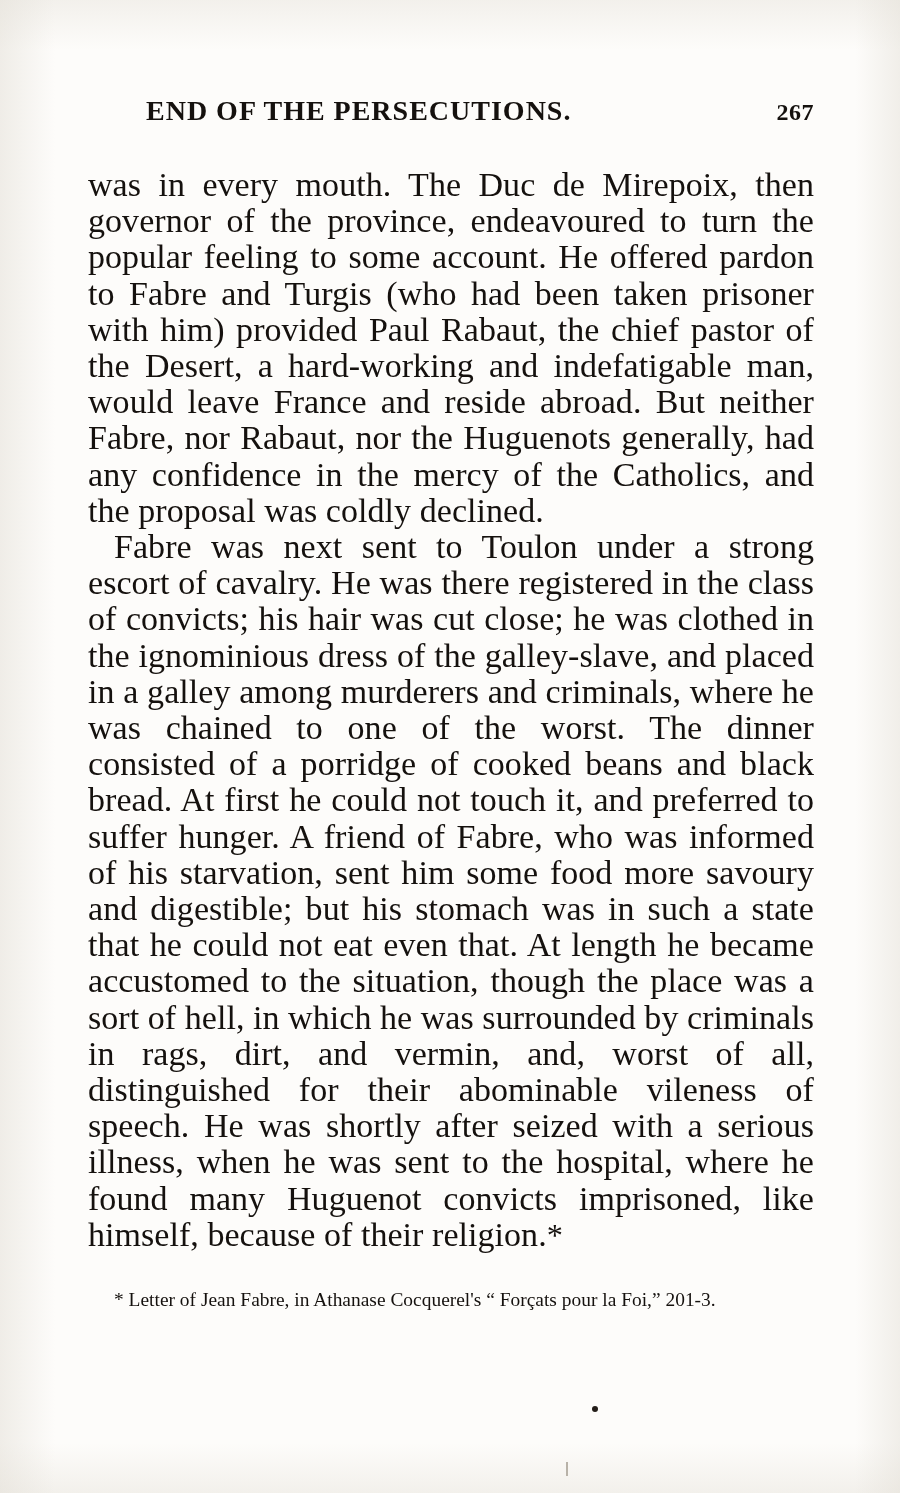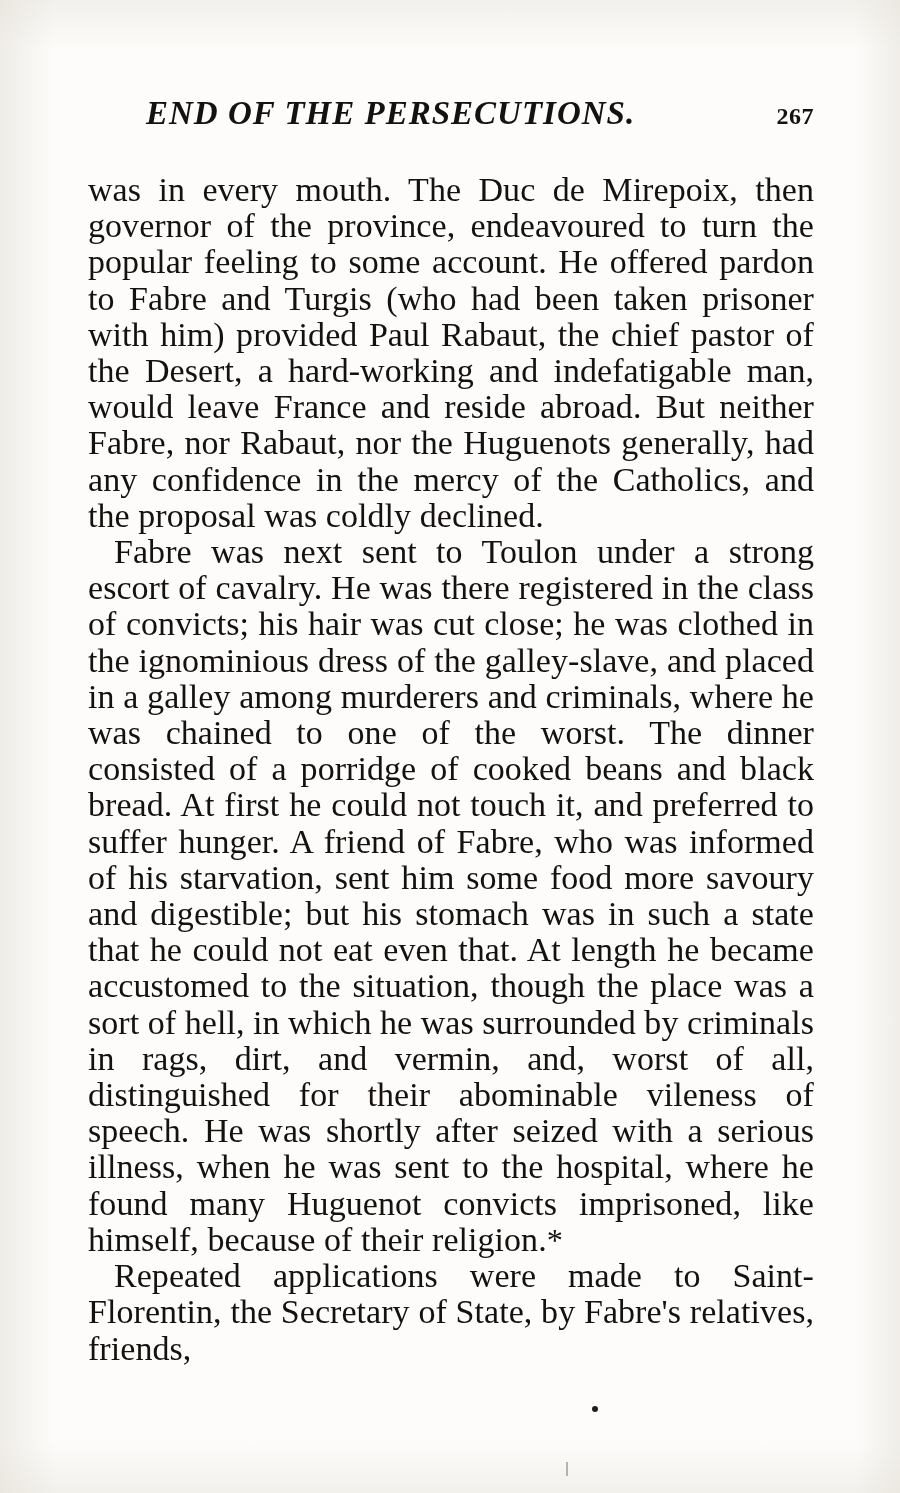--- a/index.html
+++ b/index.html
@@ -41,23 +41,22 @@
     width: 726px;
   }
   .header {
     display: flex;
     align-items: baseline;
     justify-content: space-between;
     margin-bottom: 40px;
     padding-left: 58px;
   }
   .running-head {
-    font-style: italic;
     font-weight: bold;
-    font-size: 33px;
+    font-size: 28px;
     letter-spacing: 1.0px;
     white-space: nowrap;
     text-align: center;
   }
   .folio {
     font-size: 24px;
     font-weight: bold;
     letter-spacing: 0.5px;
   }
   .body-text {
@@ -114,21 +113,23 @@
   <div class="content">
 
     <div class="header">
       <div class="running-head">END OF THE PERSECUTIONS.</div>
       <div class="folio">267</div>
     </div>
 
     <div class="body-text">
       <p>was in every mouth.   The Duc de Mirepoix, then governor of the province, endeavoured to turn the popular feeling to some account.   He offered pardon to Fabre and Turgis (who had been taken prisoner with him) provided Paul Rabaut, the chief pastor of the Desert, a hard-working and indefatigable man, would leave France and reside abroad.   But neither Fabre, nor Rabaut, nor the Huguenots generally, had any confidence in the mercy of the Catholics, and the proposal was coldly declined.</p>
       <p class="indent"><span>Fabre was next sent to Toulon under a strong escort of cavalry.   He was there registered in the class of convicts; his hair was cut close; he was clothed in the ignominious dress of the galley-slave, and placed in a galley among murderers and criminals, where he was chained to one of the worst.   The dinner consisted of a porridge of cooked beans and black bread.   At first he could not touch it, and preferred to suffer hunger.   A friend of Fabre, who was informed of his starvation, sent him some food more savoury and digestible; but his stomach was in such a state that he could not eat even that.   At length he became accustomed to the situation, though the place was a sort of hell, in which he was surrounded by criminals in rags, dirt, and vermin, and, worst of all, distinguished for their abominable vileness of speech.   He was shortly after seized with a serious illness, when he was sent to the hospital, where he found many Huguenot convicts imprisoned, like himself, because of their religion.</span><sup class="fn-marker">*</sup></p>
-      <p class="indent">Repeated applications were made to Saint-Florentin, the Secretary of State, by Fabre's relatives, friends,</p>
     </div>
 
+    <div class="footnote">
+      <span class="fn-indent"></span><span>* Letter of Jean Fabre, in Athanase Cocquerel's “ Forçats pour la Foi,” 201-3.</span>
+    </div>
 
   </div>
 
   <div class="page-dot"></div>
   <div class="page-tick"></div>
 </div>
 
 </body></html>

